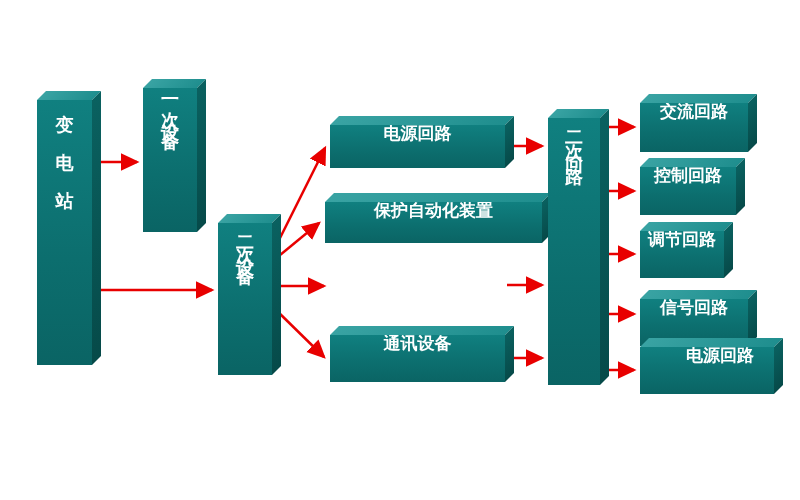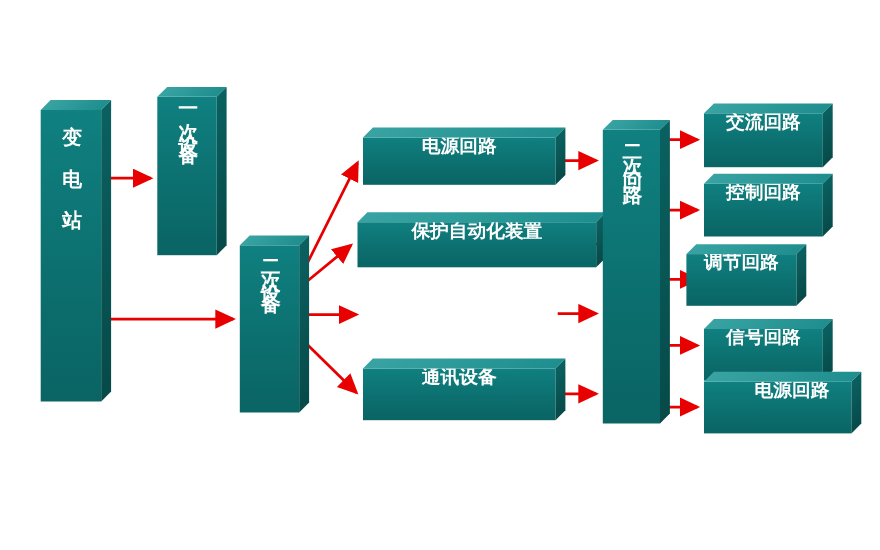--- a/index.html
+++ b/index.html
@@ -88,25 +88,25 @@
   </div>
 
   <div class="box3d" style="left:548px;top:118px;width:52px;height:267px;">
     <span class="label vlabel ls-med">二次回路</span>
   </div>
 
   <div class="box3d" style="left:640px;top:103px;width:108px;height:49px;">
     <span class="label">交流回路</span>
   </div>
 
-  <div class="box3d" style="left:640px;top:167px;width:108px;height:48px;">
+  <div class="box3d" style="left:640px;top:167px;width:96px;height:48px;">
     <span class="label">控制回路</span>
   </div>
 
-  <div class="box3d" style="left:624px;top:231px;width:100px;height:47px;">
+  <div class="box3d" style="left:640px;top:231px;width:84px;height:47px;">
     <span class="label">调节回路</span>
   </div>
 
   <div class="box3d" style="left:640px;top:299px;width:108px;height:47px;">
     <span class="label">信号回路</span>
   </div>
 
   <div class="box3d" style="left:640px;top:347px;width:108px;height:47px;padding-left:26px;">
     <span class="label">电源回路</span>
   </div>

